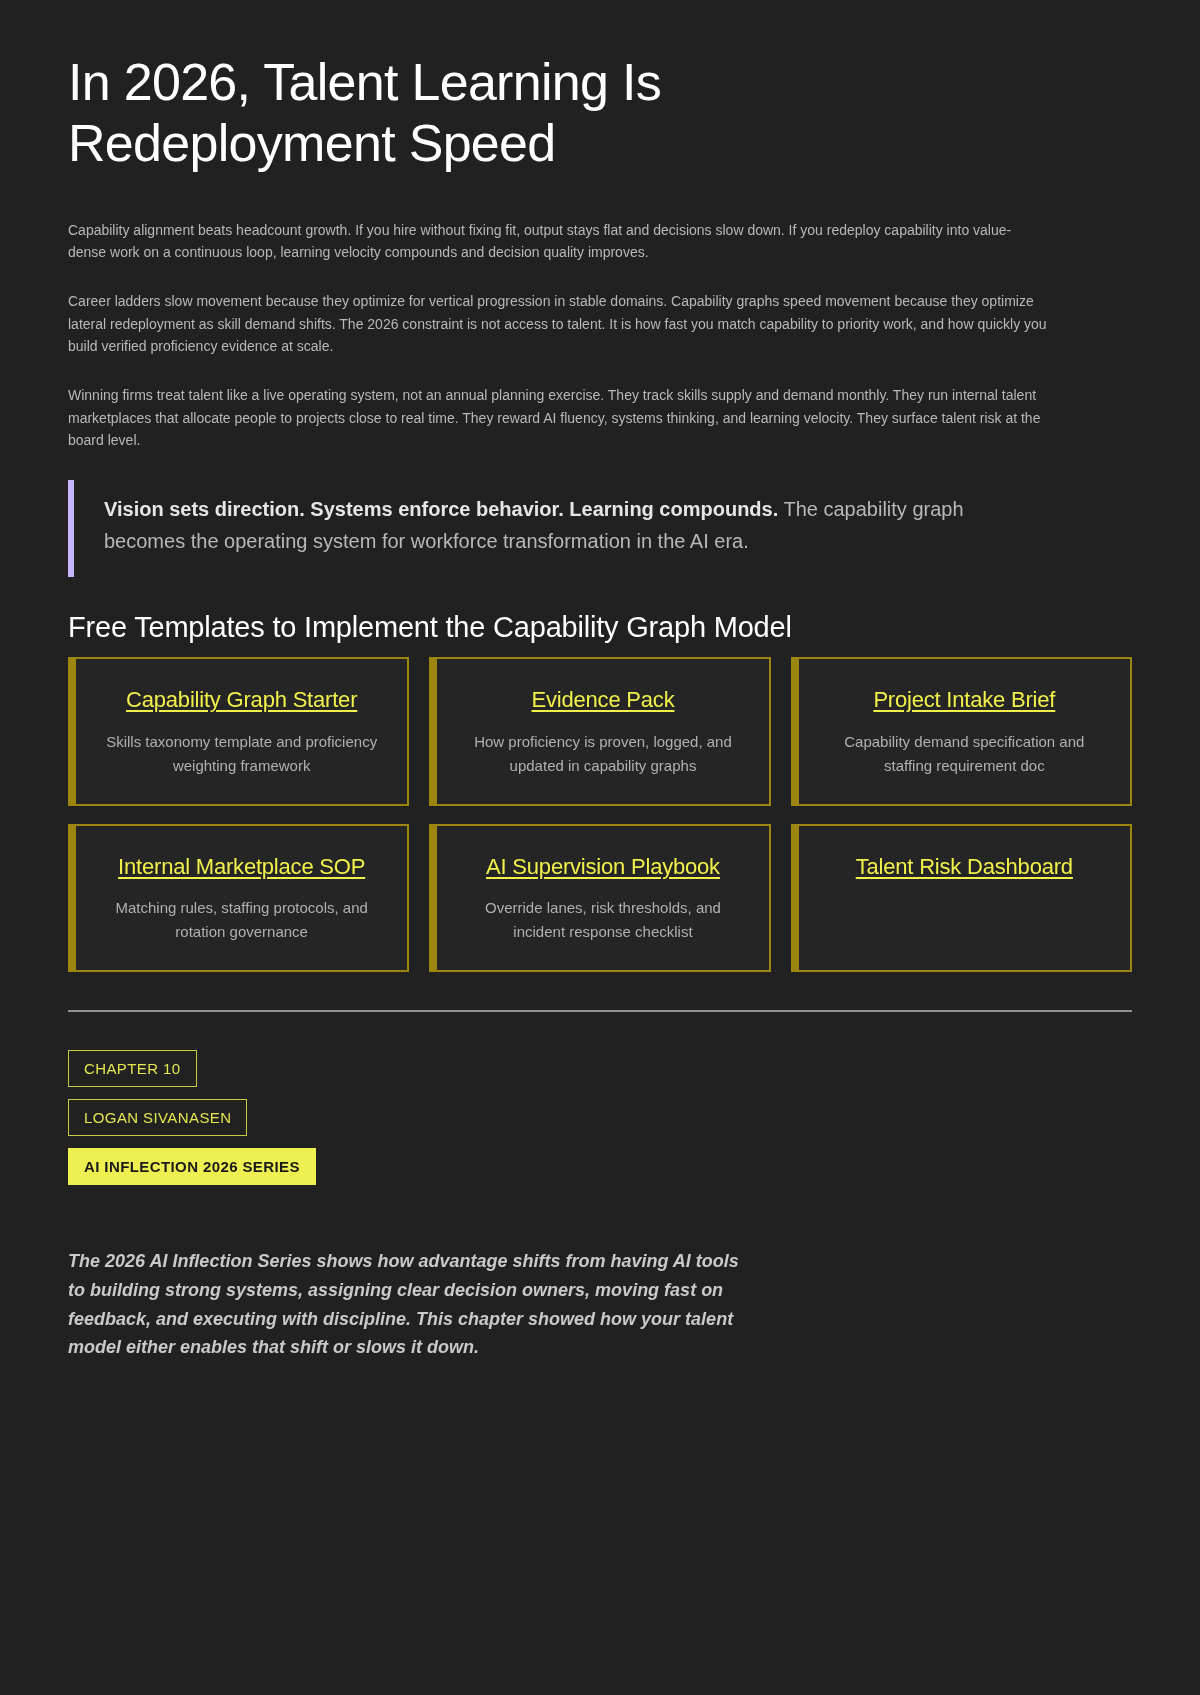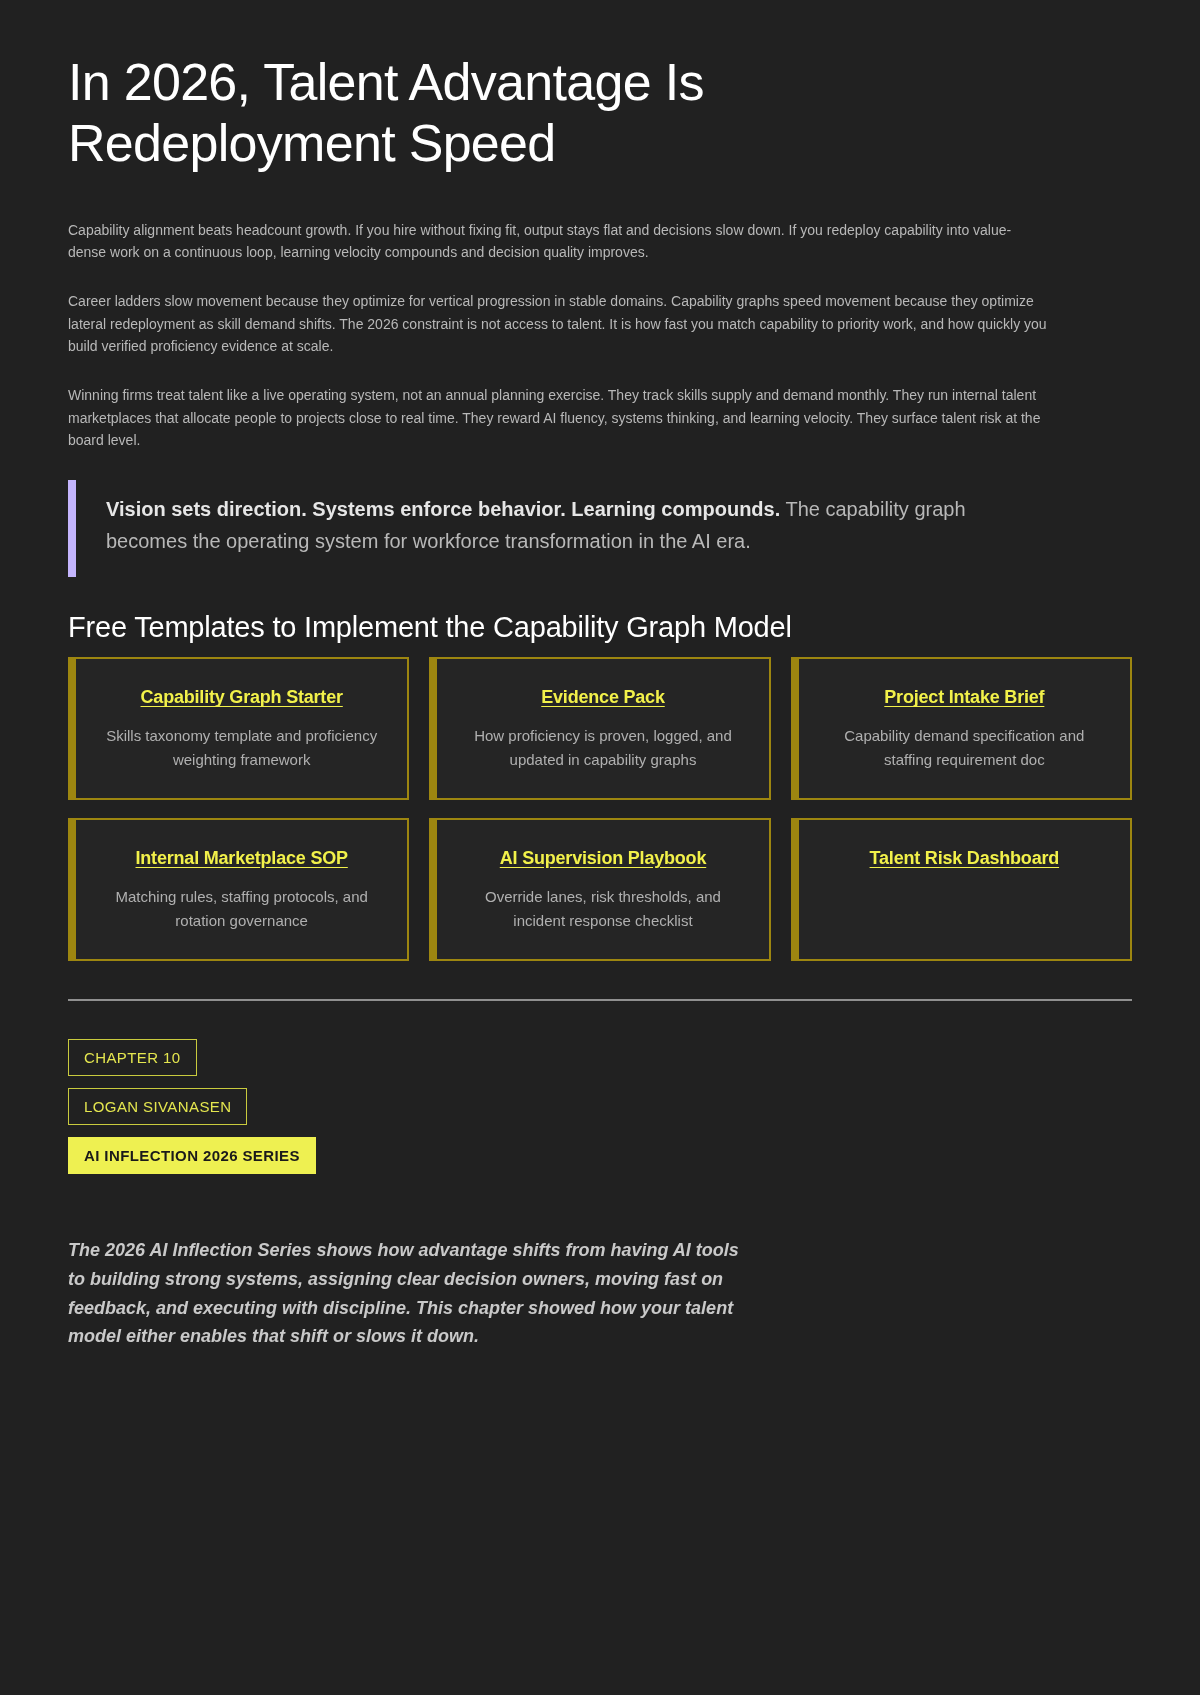--- a/index.html
+++ b/index.html
@@ -34,21 +34,21 @@
   .body-copy p {
     color: #b8b8b8;
     font-size: 14px;
     line-height: 1.62;
     margin-bottom: 26px;
     max-width: 980px;
   }
 
   
   .callout {
-    border-left: 8px solid #c4b5fd;
+    border-left: 6px solid #c4b5fd;
     padding: 14px 0 20px 30px;
     margin: 28px 0 34px 0;
     max-width: 930px;
   }
   .callout p {
     color: #b8b8b8;
     font-size: 20px;
     line-height: 1.58;
   }
   .callout strong {
@@ -78,22 +78,22 @@
     border-left: 8px solid #9d8610;
     padding: 26px 22px 26px 22px;
     text-align: center;
     display: flex;
     flex-direction: column;
     align-items: center;
   }
 
   .tpl-card-title {
     color: #f2f14a;
-    font-size: 18px;
-    font-weight: 700;
+    font-size: 22px;
+    font-weight: 400;
     text-decoration: underline;
     text-underline-offset: 3px;
     line-height: 1.38;
     letter-spacing: -0.2px;
     display: block;
     margin-bottom: 14px;
     cursor: pointer;
   }
 
   .tpl-card-desc {
@@ -153,21 +153,21 @@
     font-weight: 700;
     max-width: 690px;
     padding-top: 2px;
   }
 </style>
 </head>
 <body>
 
 <div class="page">
 
-  <h1 class="page-title">In 2026, Talent Advantage Is Redeployment Speed</h1>
+  <h1 class="page-title">In 2026, Talent Learning Is Redeployment Speed</h1>
 
   <div class="body-copy">
     <p>Capability alignment beats headcount growth. If you hire without fixing fit, output stays flat and decisions slow down. If you redeploy capability into value-dense work on a continuous loop, learning velocity compounds and decision quality improves.</p>
     <p>Career ladders slow movement because they optimize for vertical progression in stable domains. Capability graphs speed movement because they optimize lateral redeployment as skill demand shifts. The 2026 constraint is not access to talent. It is how fast you match capability to priority work, and how quickly you build verified proficiency evidence at scale.</p>
     <p>Winning firms treat talent like a live operating system, not an annual planning exercise. They track skills supply and demand monthly. They run internal talent marketplaces that allocate people to projects close to real time. They reward AI fluency, systems thinking, and learning velocity. They surface talent risk at the board level.</p>
   </div>
 
   <blockquote class="callout">
     <p><strong>Vision sets direction. Systems enforce behavior. Learning compounds.</strong><span> The capability graph becomes the operating system for workforce transformation in the AI era.</span></p>
   </blockquote>

